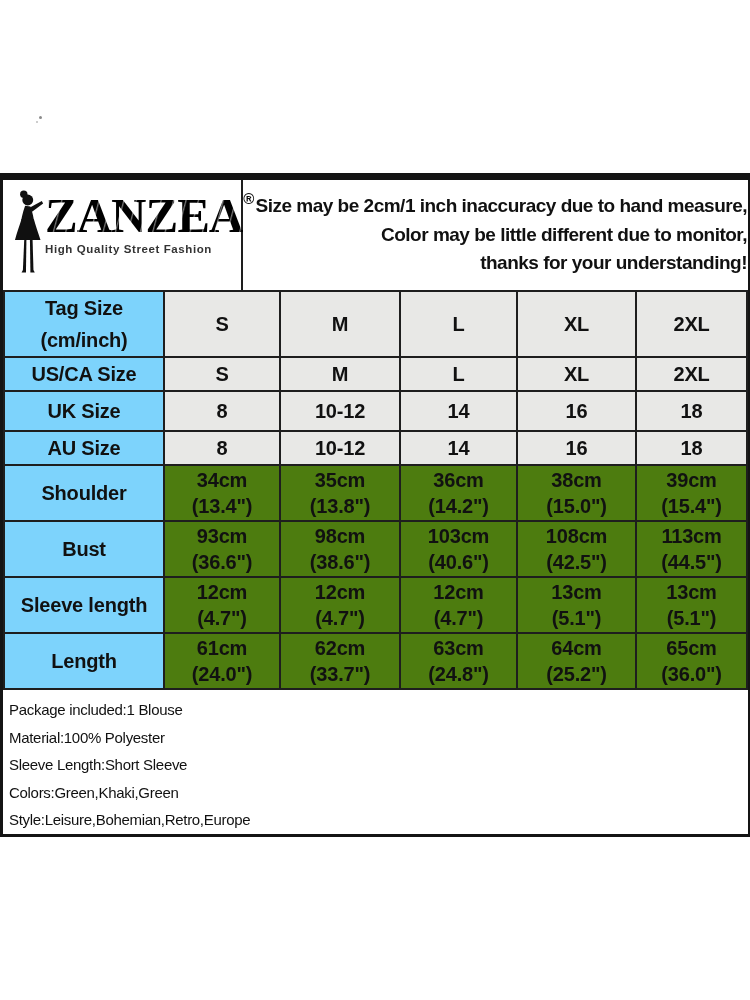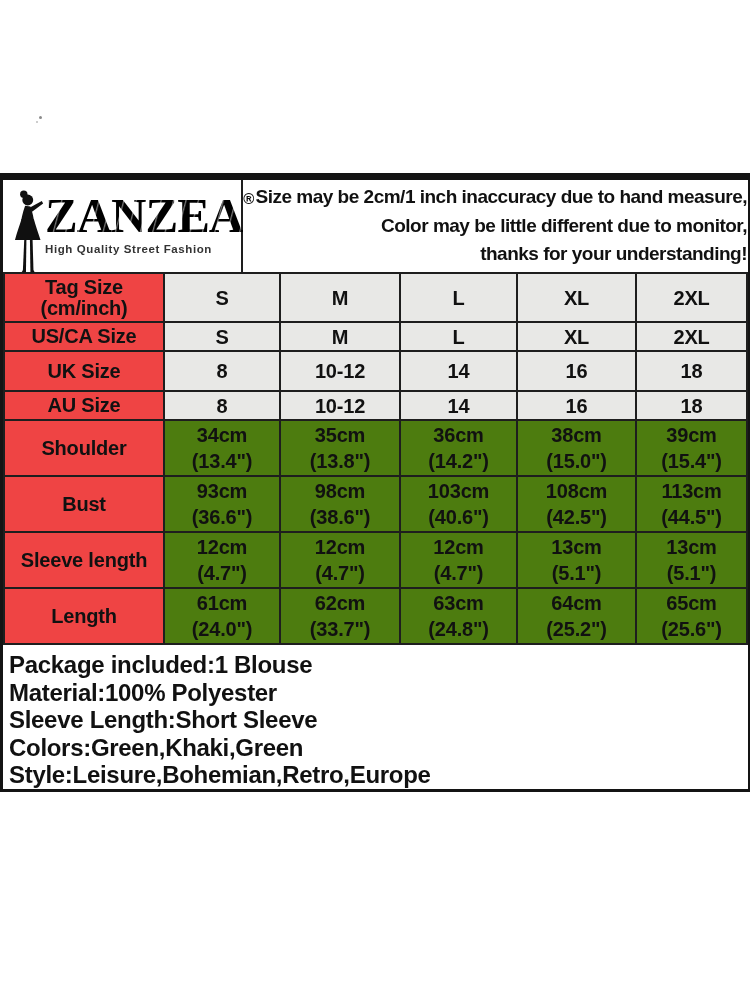--- a/index.html
+++ b/index.html
@@ -12,21 +12,21 @@
   .speck2{position:absolute;left:36px;top:121px;width:2px;height:2px;background:#bdbdbd;border-radius:50%;}
 
   .sheet{
     position:absolute;left:0;top:173px;width:750px;box-sizing:border-box;
     border-top:7px solid #141414;border-left:3px solid #141414;
     border-right:2px solid #141414;border-bottom:3px solid #141414;
     background:#fff;
   }
 
   
-  .hdr{display:flex;height:92px;}
+  .hdr{display:flex;height:110px;}
   .logo-cell{flex:0 0 238px;border-right:2px solid #1e1e1e;position:relative;overflow:visible;}
   .fig{position:absolute;left:10px;top:9px;}
   .brandwrap{position:absolute;left:42px;top:10px;white-space:nowrap;}
   .brand{
     font-family:"Liberation Serif",serif;font-weight:700;font-size:49px;line-height:46px;
     letter-spacing:-1px;color:#0c0c0c;display:inline-block;
   }
   @supports (-webkit-background-clip: text){
     .brand{
       background:repeating-linear-gradient(105deg,#000 0px,#000 5px,#777 6px,#000 7.5px,#000 12px);
@@ -43,28 +43,28 @@
   }
   .disc div{white-space:nowrap;}
 
   
   table.size{width:100%;border-collapse:collapse;table-layout:fixed;}
   table.size td{
     border:2px solid #1e1e1e;text-align:center;vertical-align:middle;
     font-weight:700;font-size:20px;padding:0;white-space:pre-line;line-height:26px;
     background:#4d7c0f;letter-spacing:-0.2px;
   }
-  table.size td.lbl{background:#ef4444;line-height:21px;}
+  table.size td.lbl{background:#7dd3fc;line-height:32px;}
   tr.gray td{background:#e8e8e6;}
   tr.h49{height:49px} tr.h41{height:29px} tr.h40{height:40px} tr.h56{height:56px}
 
   
   .details{padding:6px 8px 6px 6px;height:132px;}
   .details div{
-    font-weight:700;font-size:24px;line-height:27.5px;letter-spacing:-0.3px;white-space:nowrap;
+    font-weight:400;font-size:15px;line-height:27.5px;letter-spacing:-0.3px;white-space:nowrap;
   }
 </style>
 </head>
 <body>
 
 <span class="speck"></span>
 <span class="speck2"></span>
 
 <div class="sheet">
 
@@ -181,21 +181,21 @@
         <td class="lbl">Length</td>
         <td>61cm
 (24.0")</td>
         <td>62cm
 (33.7")</td>
         <td>63cm
 (24.8")</td>
         <td>64cm
 (25.2")</td>
         <td>65cm
-(25.6")</td>
+(36.0")</td>
       </tr>
     </tbody>
   </table>
 
   <div class="details">
     <div>Package included:1 Blouse</div>
     <div>Material:100% Polyester</div>
     <div>Sleeve Length:Short Sleeve</div>
     <div>Colors:Green,Khaki,Green</div>
     <div>Style:Leisure,Bohemian,Retro,Europe</div>

